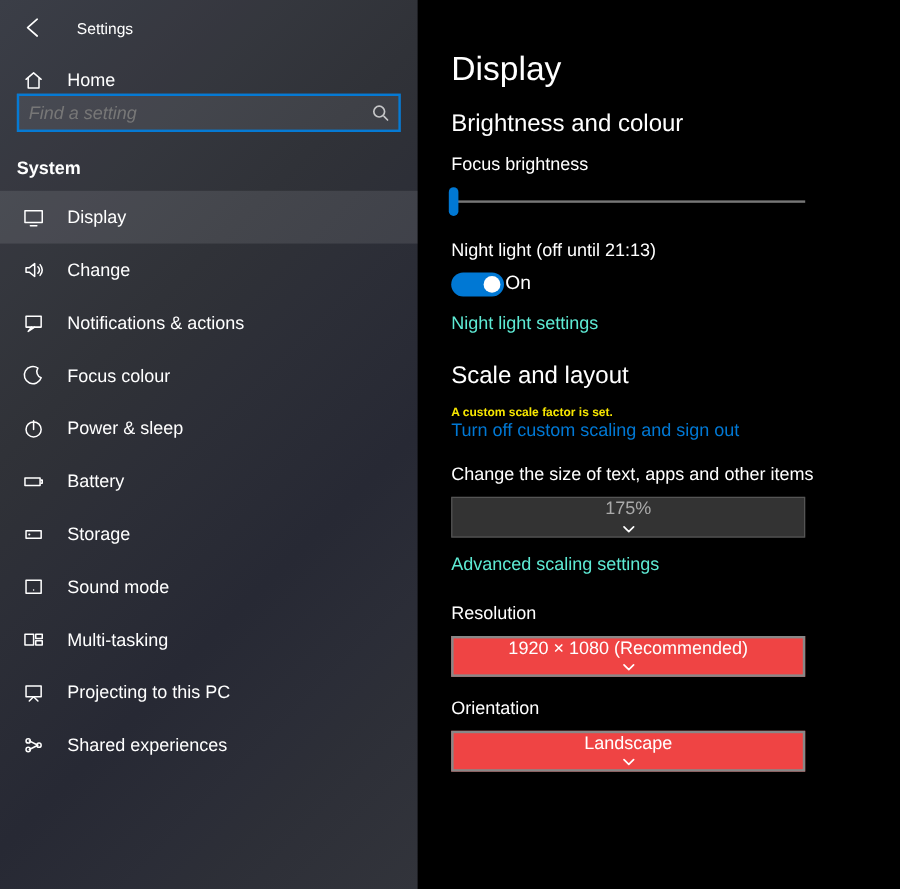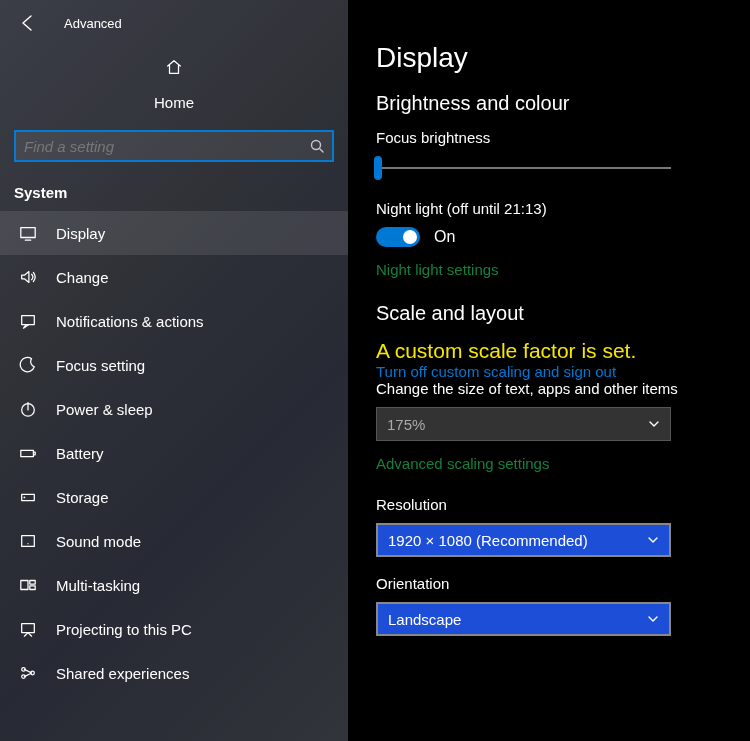--- a/index.html
+++ b/index.html
@@ -24,23 +24,22 @@
     pointer-events:none;
   }
   .topbar {
     display:flex; align-items:center; gap:28px;
     padding: 14px 18px 8px 18px;
     font-size: 13px;
   }
   .back-icon { width:18px; height:18px; display:inline-flex; align-items:center; justify-content:center;}
   .home-row {
     display:flex; align-items:center; gap:18px;
-    padding: 18px 18px 19px 18px;
+    padding: 18px 18px 2px 18px;
     font-size: 15px;
-    flex-direction: column;
   }
   .home-row .icon { width:20px; display:inline-flex; justify-content:center; }
   .search-wrap { padding: 0 14px 14px 14px; }
   .search {
     width: 100%;
     height: 32px;
     background: rgba(255,255,255,0.08);
     border: 2px solid #0078d4;
     color: rgba(255,255,255,0.65);
     font-size: 15px;
@@ -80,50 +79,50 @@
   .lbl { font-size:15px; margin-bottom:10px; }
   .slider {
     position:relative; width:295px; height:24px; margin-bottom:20px;
   }
   .slider-track {
     position:absolute; left:0; right:0; top:50%; height:2px; background:#777; transform:translateY(-50%);
   }
   .slider-thumb {
     position:absolute; left:0; top:50%; width:8px; height:24px; border-radius:4px; background:#0078d4; transform:translate(-2px,-50%);
   }
-  .toggle-row{ display:flex; align-items:center; gap:14px; margin-bottom:14px;}
+  .toggle-row{ display:flex; align-items:center; gap:1px; margin-bottom:14px;}
   .toggle {
     width:44px; height:20px; border-radius:10px; background:#0078d4; position:relative;
   }
   .toggle-knob{
     position:absolute; right:3px; top:3px; width:14px; height:14px; border-radius:50%; background:#fff;
   }
-  .link { color:#15803d; font-size:15px; margin-bottom:24px; display:block;}
-  .warn { color:#f7e600; font-size:21px;}
-  .link2 { color:#0078d4; font-size:15px; display:block;}
+  .link { color:#5eead4; font-size:15px; margin-bottom:24px; display:block;}
+  .warn { color:#f7e600; font-size:10px;font-weight:bold;}
+  .link2 { color:#0078d4; font-size:15px; margin-bottom:20px; display:block;}
   .select {
     width:295px; height:34px; border:1px solid #555; background:#333; color:#aaa;
     display:flex; align-items:center; justify-content:space-between;
-    padding:0 10px; font-size:15px; margin-bottom:14px;
-  }
-  .select.dark{ background:#1d4ed8; color:#fff; border:2px solid #888;}
+    padding:0 10px; font-size:15px; margin-bottom:14px;flex-direction:column;
+  }
+  .select.dark{ background:#ef4444; color:#fff; border:2px solid #888;}
   .chev{ width:12px; height:12px;}
   .spacer-s{height:4px;}
 </style>
 </head>
 <body>
 
 <div class="sidebar">
   <div class="topbar">
     <span class="back-icon">
       <svg viewBox="0 0 18 18" width="18" height="18">
           <path class="stroke" d="M13 2 L5 9 L13 16"></path>
         </svg>
     </span>
-    <span>Advanced</span>
+    <span>Settings</span>
   </div>
 
   <div class="home-row">
     <span class="icon">
       <svg viewBox="0 0 20 20" width="18" height="18">
           <path class="stroke" d="M3 9 L10 3 L17 9 M5 8 V17 H15 V8"></path>
         </svg>
     </span>
     <span>Home</span>
   </div>
@@ -168,21 +167,21 @@
           </svg>
         </span>
       <span>Notifications &amp; actions</span>
     </div>
     <div class="nav-item">
       <span class="icon">
           <svg viewBox="0 0 20 20" width="18" height="18">
             <path class="stroke" d="M14 3 A8 8 0 1 0 17 12 A6 6 0 0 1 14 3 Z"></path>
           </svg>
         </span>
-      <span>Focus setting</span>
+      <span>Focus colour</span>
     </div>
     <div class="nav-item">
       <span class="icon">
           <svg viewBox="0 0 20 20" width="18" height="18">
             <circle class="stroke" cx="10" cy="11" r="7"></circle>
             <path class="stroke" d="M10 3 V11"></path>
           </svg>
         </span>
       <span>Power &amp; sleep</span>
     </div>

